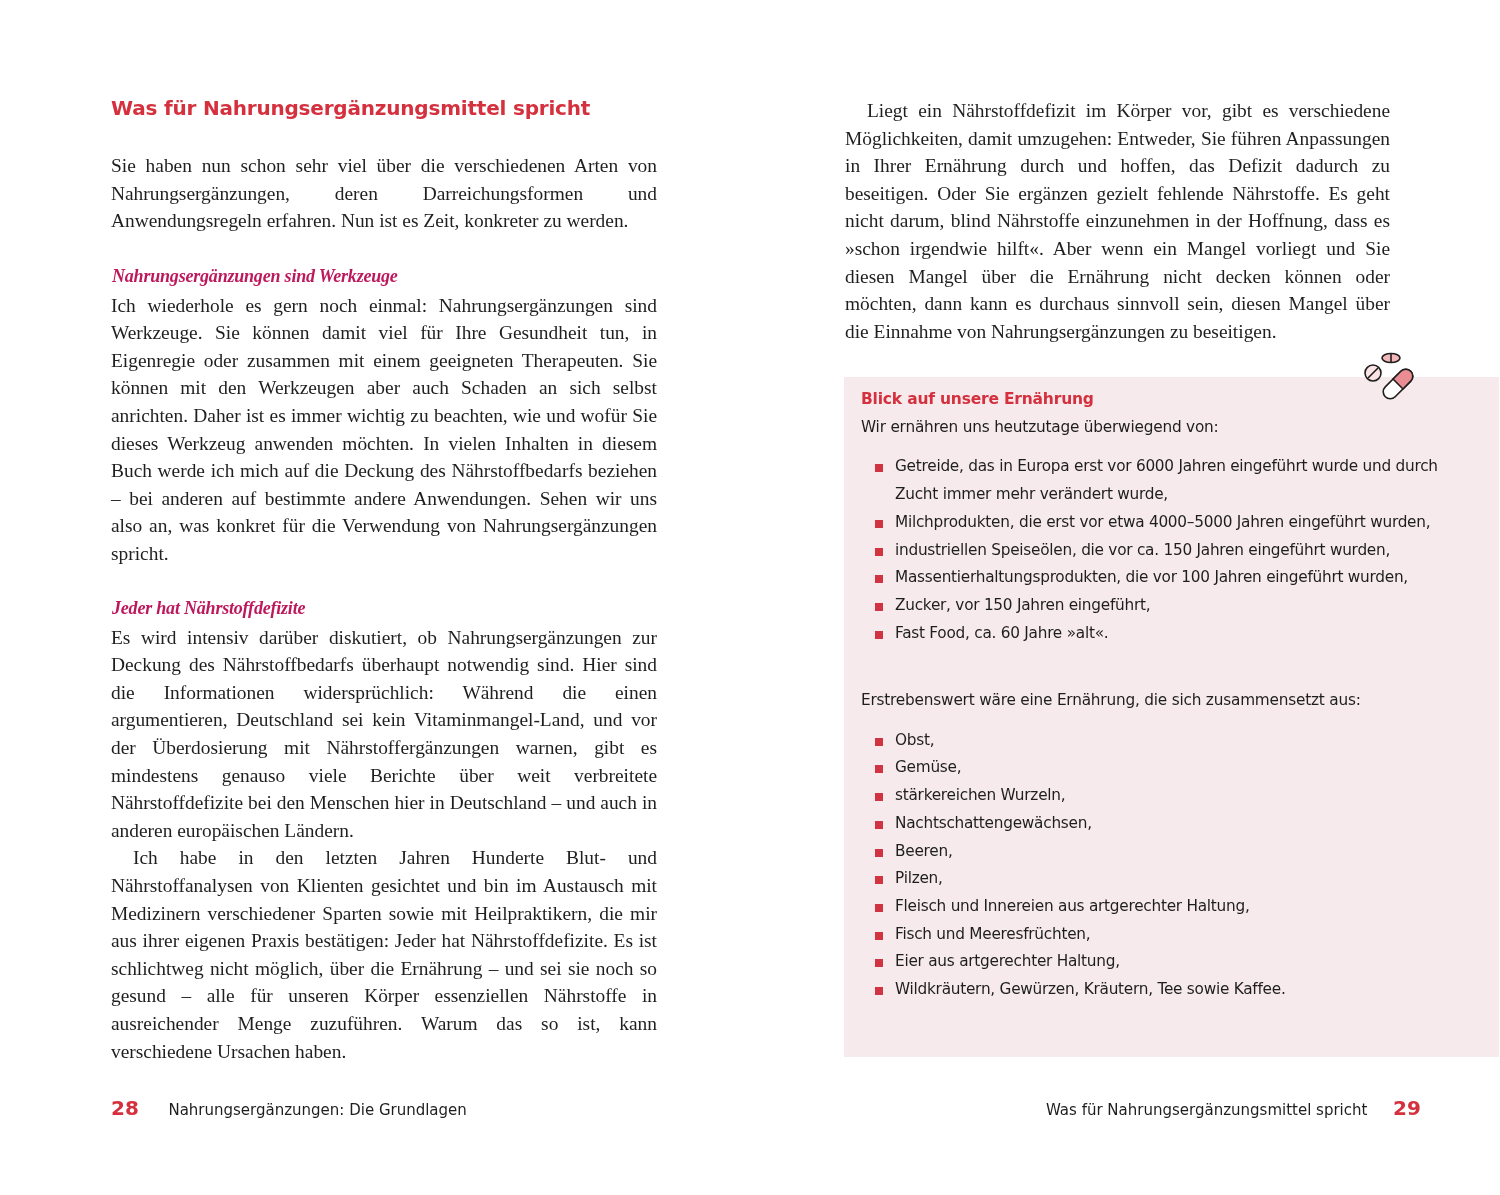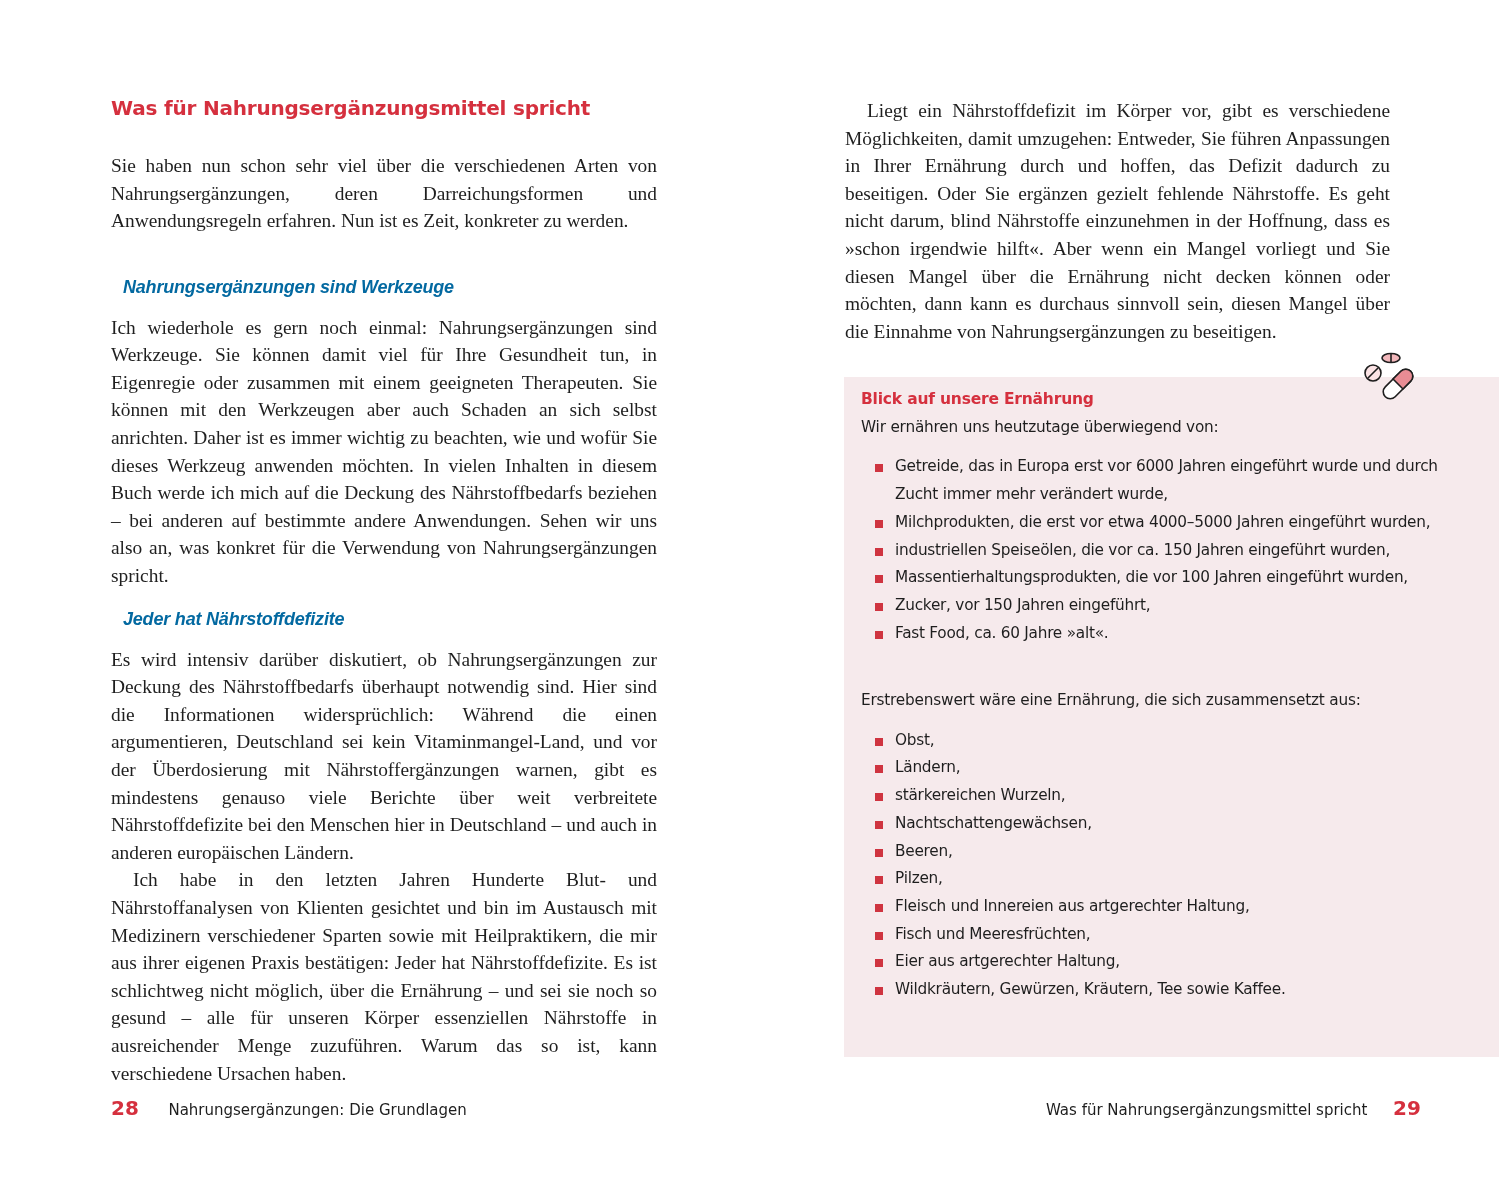--- a/index.html
+++ b/index.html
@@ -37,27 +37,27 @@
       left: 0;
       margin: 0;
       font-family: "DejaVu Sans", sans-serif;
       font-weight: bold;
       font-size: 20px;
       color: #d5303e;
       letter-spacing: -0.2px;
       white-space: nowrap;
     }
     .subhead {
-      font-family: Liberation Sans, sans-serif;
+      font-family: Liberation Serif, serif;
       font-weight: bold;
       font-style: italic;
       font-size: 18px;
-      color: #0369a1;
+      color: #be185d;
       line-height: 27.6px;
-      margin: 12px;
+      margin: 1px;
       letter-spacing: -0.2px;
     }
     .block { position: absolute; left: 0; width: 546px; }
 
     .footer {
       position: absolute;
       top: 1096px;
       font-family: "DejaVu Sans", sans-serif;
       font-size: 15px;
       color: #1e1e1e;
@@ -165,21 +165,21 @@
     <li><span class="bullet"></span><span>Milchprodukten, die erst vor etwa 4000–5000 Jahren eingeführt wurden,</span></li>
     <li><span class="bullet"></span><span>industriellen Speiseölen, die vor ca. 150 Jahren eingeführt wurden,</span></li>
     <li><span class="bullet"></span><span>Massentierhaltungsprodukten, die vor 100 Jahren eingeführt wurden,</span></li>
     <li><span class="bullet"></span><span>Zucker, vor 150 Jahren eingeführt,</span></li>
     <li><span class="bullet"></span><span>Fast Food, ca. 60 Jahre »alt«.</span></li>
   </ul>
   <div class="gap"></div>
   <p class="box-intro">Erstrebenswert wäre eine Ernährung, die sich zusammensetzt aus:</p>
   <ul>
     <li><span class="bullet"></span><span>Obst,</span></li>
-    <li><span class="bullet"></span><span>Ländern,</span></li>
+    <li><span class="bullet"></span><span>Gemüse,</span></li>
     <li><span class="bullet"></span><span>stärkereichen Wurzeln,</span></li>
     <li><span class="bullet"></span><span>Nachtschattengewächsen,</span></li>
     <li><span class="bullet"></span><span>Beeren,</span></li>
     <li><span class="bullet"></span><span>Pilzen,</span></li>
     <li><span class="bullet"></span><span>Fleisch und Innereien aus artgerechter Haltung,</span></li>
     <li><span class="bullet"></span><span>Fisch und Meeresfrüchten,</span></li>
     <li><span class="bullet"></span><span>Eier aus artgerechter Haltung,</span></li>
     <li><span class="bullet"></span><span>Wildkräutern, Gewürzen, Kräutern, Tee sowie Kaffee.</span></li>
   </ul>
 </div>

